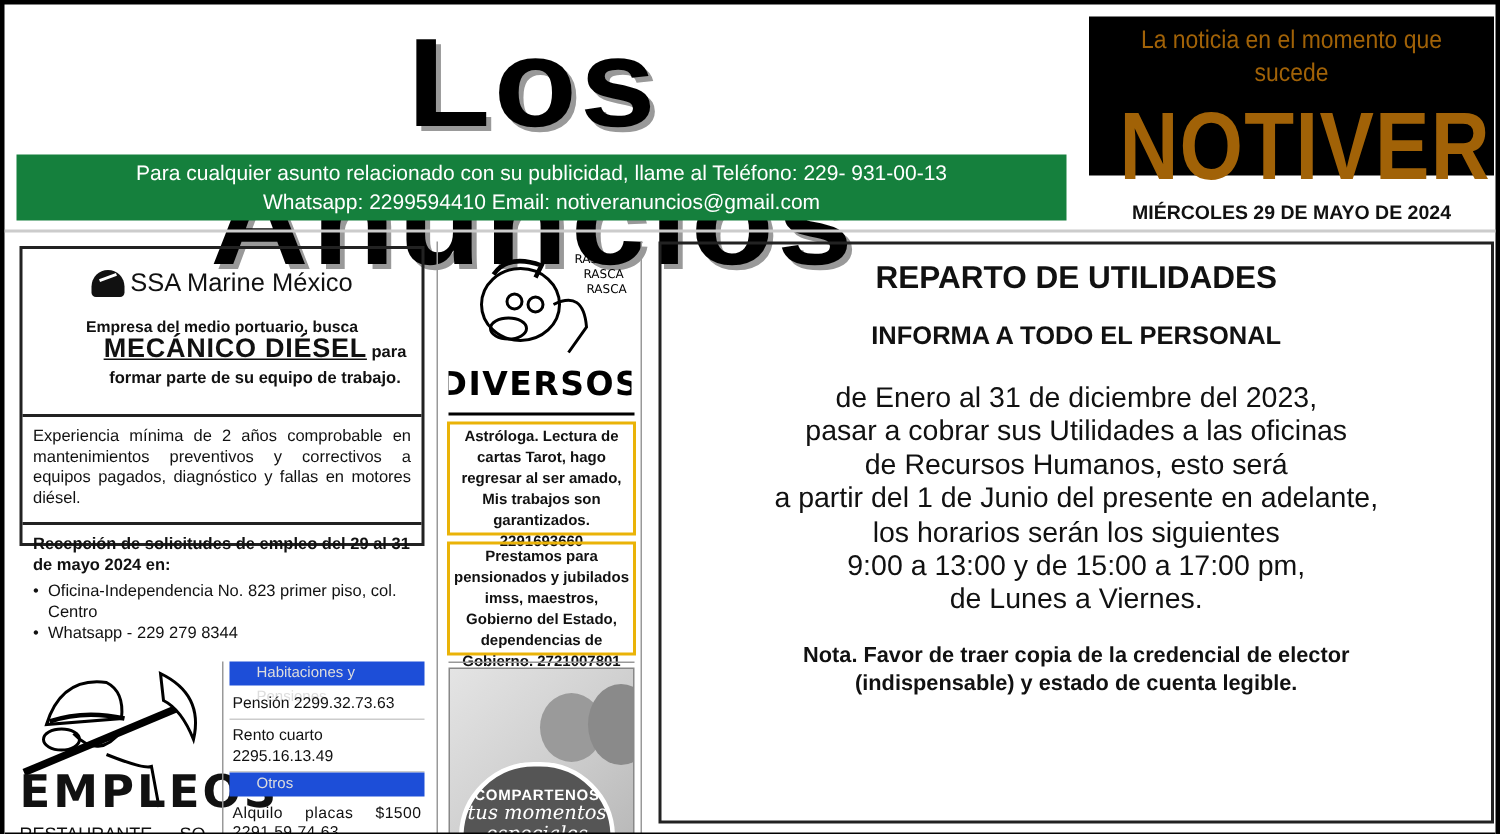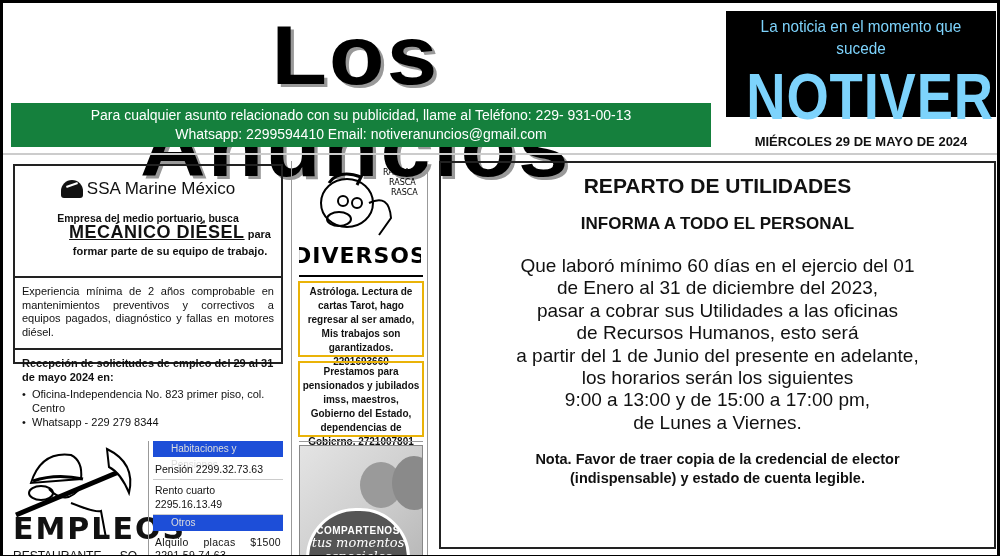--- a/index.html
+++ b/index.html
@@ -14,21 +14,21 @@
     text-shadow: 3px 3px 0 #999;
     transform: scaleX(1.08) scaleY(1.0); transform-origin: left center;
   }
   .contact-bar {
     position: absolute; left: 8px; top: 100px; width: 700px; height: 44px;
     background: #15803d; color: #fff; text-align: center;
     font-size: 14px; line-height: 19px; padding-top: 3px; font-weight: 500;
   }
   .notiver-box {
     position: absolute; left: 723px; top: 8px; width: 270px; height: 106px;
-    background: #000; color: #7dd3fc; text-align: center;
+    background: #000; color: #a16207; text-align: center;
   }
   .notiver-tagline { font-size: 17px; line-height: 22px; padding-top: 5px; transform: scaleX(0.9); }
   .notiver-logo { font-size: 64px; font-weight: 900; line-height: 74px; letter-spacing: 1px; transform: scaleX(0.85); }
   .date-line { position: absolute; left: 723px; top: 130px; width: 270px; text-align: center; font-size: 13px; font-weight: bold; line-height: 18px; }
   .header-rule { position: absolute; left: 0; top: 150px; width: 1000px; height: 2px; background: #ccc; }
 
   
   .ssa-ad { position: absolute; left: 10px; top: 161px; width: 270px; height: 200px; border: 2px solid #222; }
   .ssa-top { height: 112px; border-bottom: 2px solid #222; text-align: center; padding-top: 10px; }
   .ssa-logo { display: flex; align-items: center; justify-content: center; gap: 4px; font-size: 17px; color: #111; height: 26px; }
@@ -165,21 +165,20 @@
     <div class="photo-heart-top">COMPARTENOS</div>
     <div class="photo-heart-script">tus momentos</div>
     <div class="photo-heart-script">especiales</div>
   </div>
 </div>
 
 <div class="dsw-ad">
   <div class="dsw-title">REPARTO DE UTILIDADES</div>
   <div class="dsw-sub">INFORMA A TODO EL PERSONAL</div>
   <div class="dsw-body">
-    <div>Que laboró mínimo 60 días en el ejercio del 01</div>
     <div>de Enero al 31 de diciembre del 2023,</div>
     <div>pasar a cobrar sus Utilidades a las oficinas</div>
     <div>de Recursos Humanos, esto será</div>
     <div>a partir del 1 de Junio del presente en adelante,</div>
     <div>los horarios serán los siguientes</div>
     <div>9:00 a 13:00 y de 15:00 a 17:00 pm,</div>
     <div>de Lunes a Viernes.</div>
   </div>
   <div class="dsw-note">
     <div>Nota. Favor  de traer copia de la credencial de elector</div>

